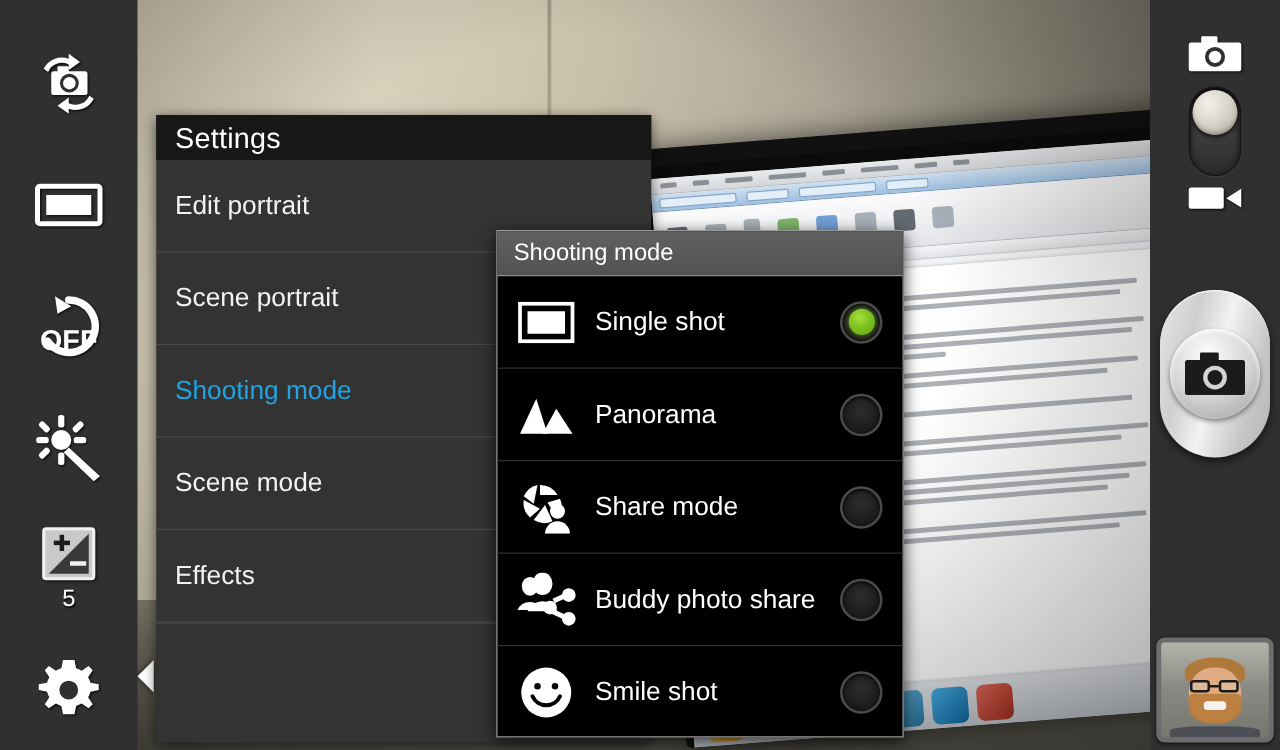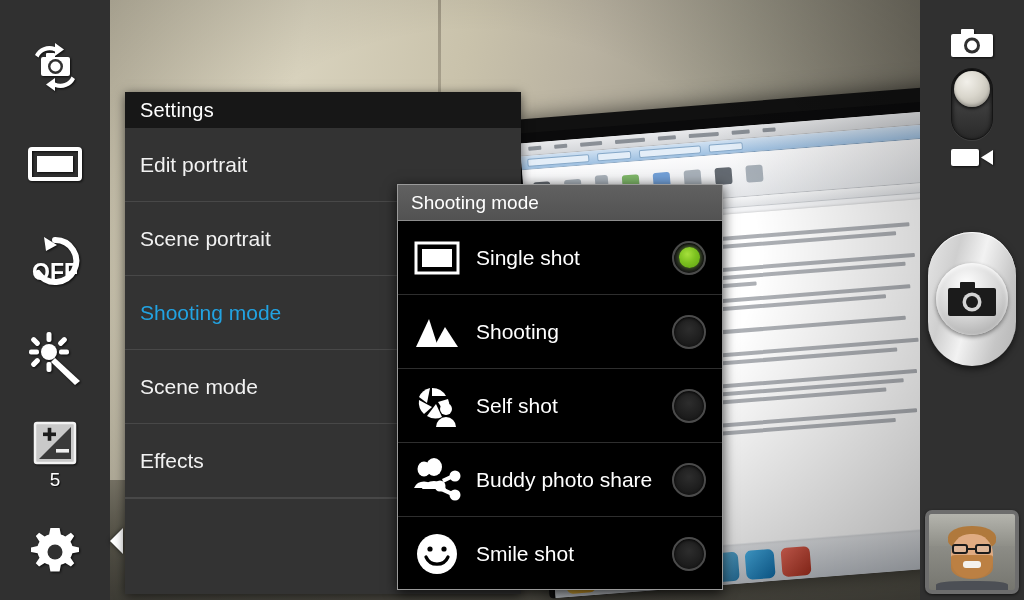--- a/index.html
+++ b/index.html
@@ -199,21 +199,21 @@
     position: absolute; left: 125px; top: 92px;
     width: 396px; height: 502px;
     background: #333333;
     box-shadow: 0 2px 10px rgba(0,0,0,.6);
   }
   #settings-header {
     height: 36px; background: #171717;
     display: flex; align-items: center; padding-left: 15px;
   }
   #settings-header .title {
-    color: #ffffff; font-size: 20px; letter-spacing: .2px;
+    color: #ffffff; font-size: 23px; letter-spacing: .2px;
   }
   .set-row {
     height: 74px; display: flex; align-items: center; justify-content: space-between;
     padding: 0 14px 0 15px;
     border-bottom: 1px solid #484848;
     cursor: pointer;
   }
   .set-row:last-child { border-bottom: none; }
   .set-row .lbl { color: #f2f2f2; font-size: 21px; }
   .set-row .val { color: #d2d2d2; font-size: 19px; }
@@ -478,41 +478,41 @@
         </span>
     </div>
 
     <div class="sm-row">
       <span class="sm-icon">
         <svg width="46" height="34" viewBox="0 0 46 34" fill="#fff">
           <path d="M2 32 L15 4 L24 32 Z"></path>
           <path d="M20 32 L31 12 L44 32 Z"></path>
         </svg>
       </span>
-      <span class="sm-label">Shooting</span>
+      <span class="sm-label">Panorama</span>
       <span class="radio">
           <span class="dot"></span>
         </span>
     </div>
 
     <div class="sm-row">
       <span class="sm-icon">
         <svg width="46" height="42" viewBox="0 0 46 42" fill="#fff">
           <g>
             <path d="M18 3 A16 16 0 0 1 32 11 L18 11 Z"></path>
             <path d="M34 14 A16 16 0 0 1 32 30 L24 17 Z"></path>
             <path d="M28 32 A16 16 0 0 1 13 31 L22 19 Z"></path>
             <path d="M10 29 A16 16 0 0 1 5 15 L18 22 Z"></path>
             <path d="M5 12 A16 16 0 0 1 16 3 L13 18 Z"></path>
           </g>
           <circle cx="32" cy="24" r="6"></circle>
           <path d="M22 42 A10 10 0 0 1 42 42 Z"></path>
         </svg>
       </span>
-      <span class="sm-label">Self shot</span>
+      <span class="sm-label">Share mode</span>
       <span class="radio">
           <span class="dot"></span>
         </span>
     </div>
 
     <div class="sm-row">
       <span class="sm-icon">
         <svg width="50" height="44" viewBox="0 0 50 44" fill="#fff">
           <ellipse cx="12" cy="11" rx="6.5" ry="7.5"></ellipse>
           <path d="M2 30 A11 11 0 0 1 22 30 Z"></path>

